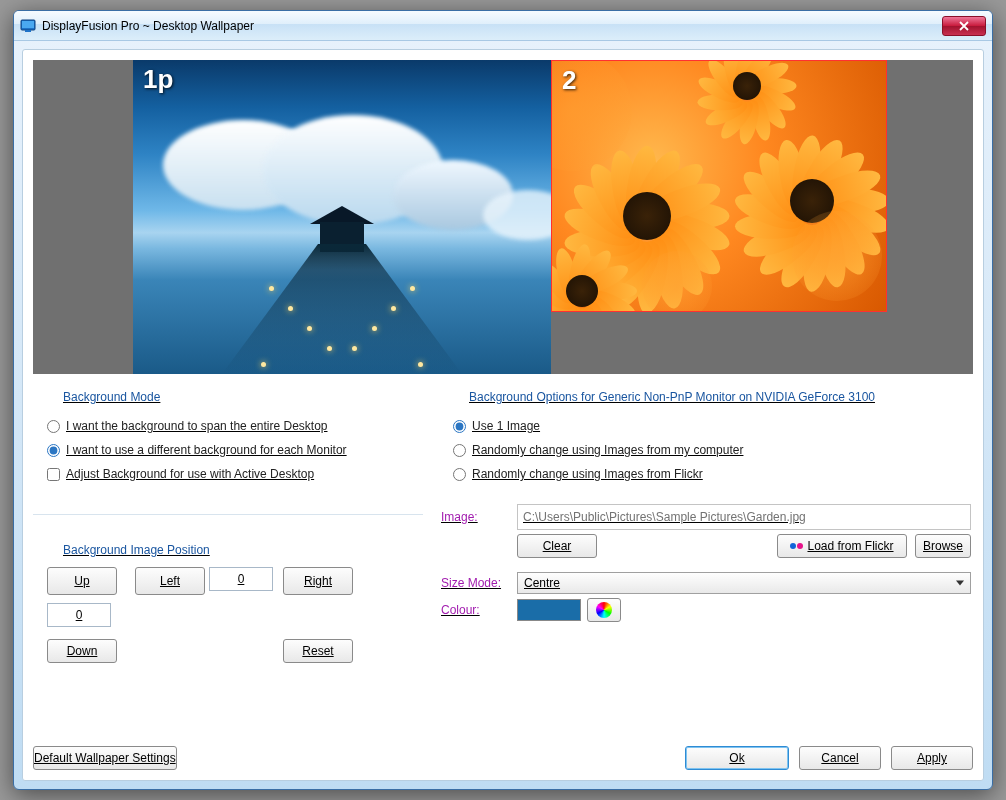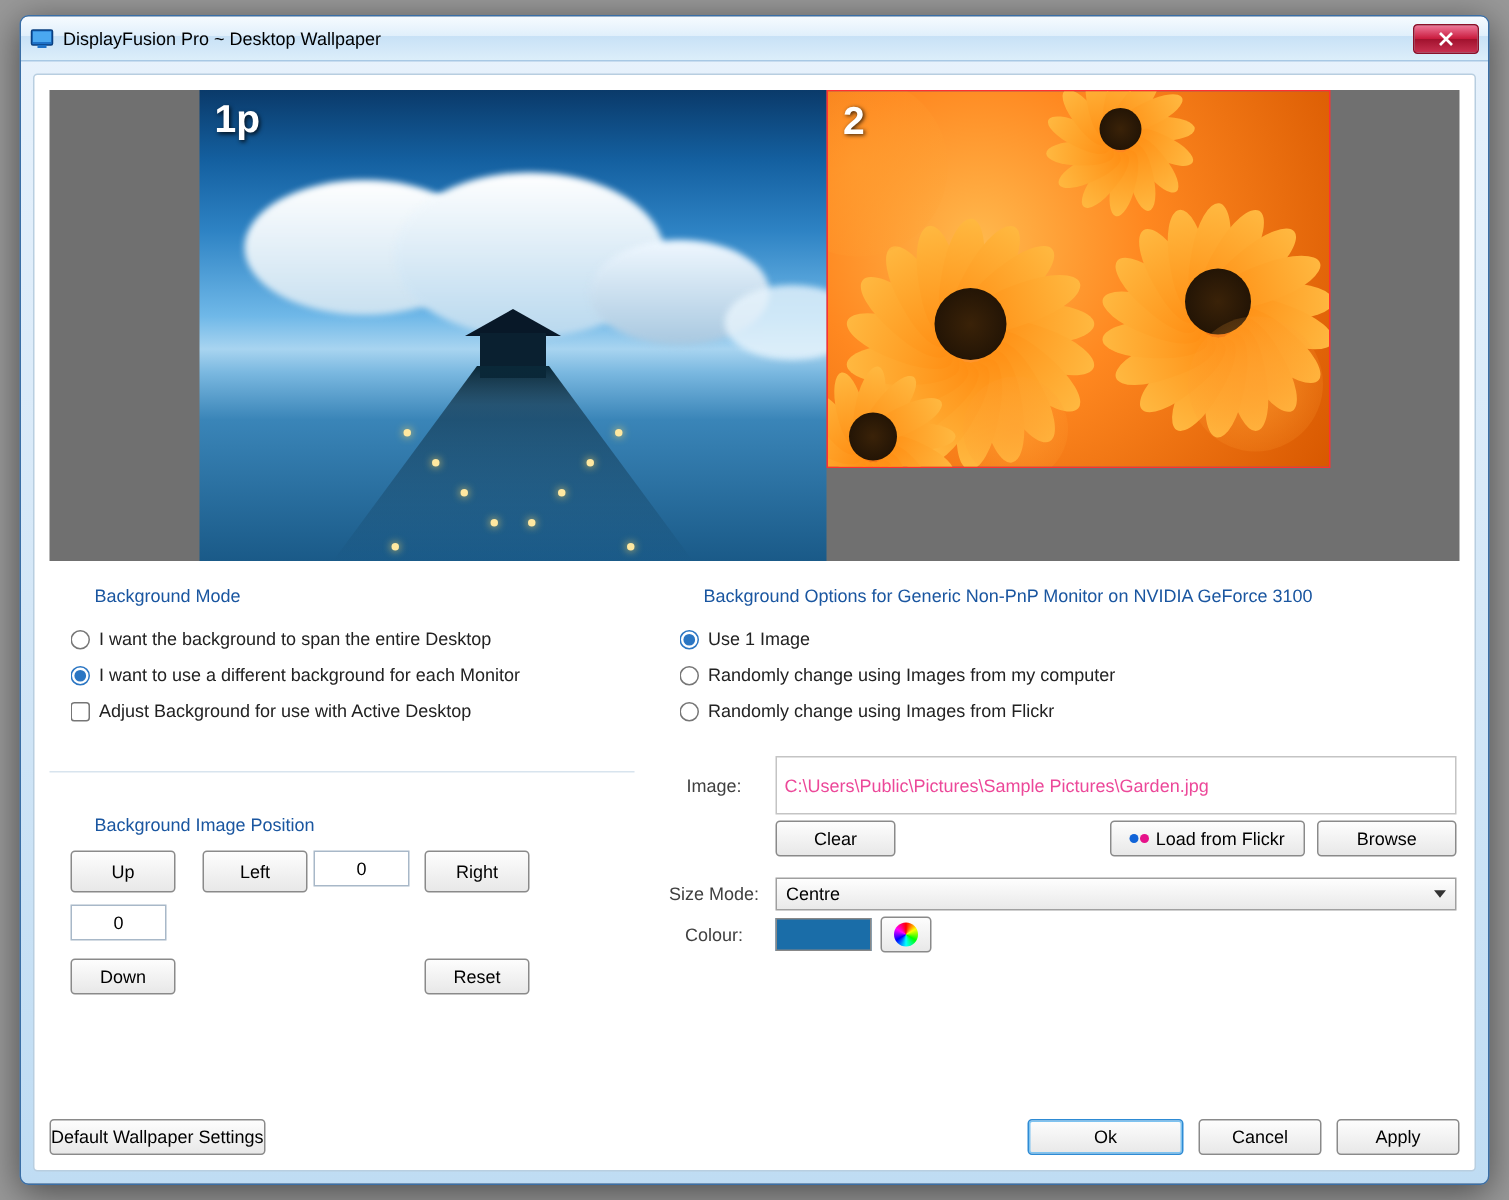--- a/index.html
+++ b/index.html
@@ -51,20 +51,21 @@
 
 .client {
   flex: 1;
   margin: 8px;
   background: #fff;
   border: 1px solid #b8cee0;
   border-radius: 3px;
   display: flex;
   flex-direction: column;
   padding: 10px;
+  text-decoration: underline;
 }
 
 .preview-area {
   background: #707070;
   height: 314px;
   display: flex;
   padding: 0;
   overflow: hidden;
 }
 .preview-spacer-left { width: 100px; }
@@ -204,29 +205,29 @@
 .btn-primary { border-color: #2e8bd4; box-shadow: inset 0 0 0 1px #7ec3f0; }
 .num-input {
   width: 64px; height: 24px;
   border: 1px solid #a8b8c8;
   text-align: center;
   font-size: 12px;
   font-family: inherit;
 }
 
 .form-row { display: flex; align-items: center; gap: 6px; margin: 4px 0; }
-.form-label { width: 70px; text-align: center; color: #404040; font-size: 12px; }
+.form-label { width: 70px; text-align: left; color: #a21caf; font-size: 12px; }
 .text-input {
   flex: 1;
-  height: 39px;
+  height: 26px;
   border: 1px solid #c4c4c4;
   background: #fff;
   padding: 0 5px;
   font-size: 12px;
-  color: #ec4899;
+  color: #737373;
   font-family: inherit;
 }
 .text-input[readonly] { background: #fff; }
 
 .select {
   flex: 1;
   height: 22px;
   border: 1px solid #a0a0a0;
   background: linear-gradient(#fefefe, #e9e9e9);
   padding: 0 22px 0 6px;
@@ -478,21 +479,21 @@
           <div class="form-row button-row">
             <button class="btn" style="width:80px">Clear</button>
             <div class="grow"></div>
             <button class="btn" style="min-width:130px;display:flex;align-items:center;justify-content:center">
               <span class="flickr-dots">
                   <span class="dot dot-b"></span>
                   <span class="dot dot-p"></span>
                 </span>
               <span>Load from Flickr</span>
             </button>
-            <button class="btn" style="width:93px">Browse</button>
+            <button class="btn" style="width:56px">Browse</button>
           </div>
 
           <div style="height:6px"></div>
 
           <div class="form-row">
             <span class="form-label">Size Mode:</span>
             <div class="select">
               <span>Centre</span>
             </div>
           </div>

